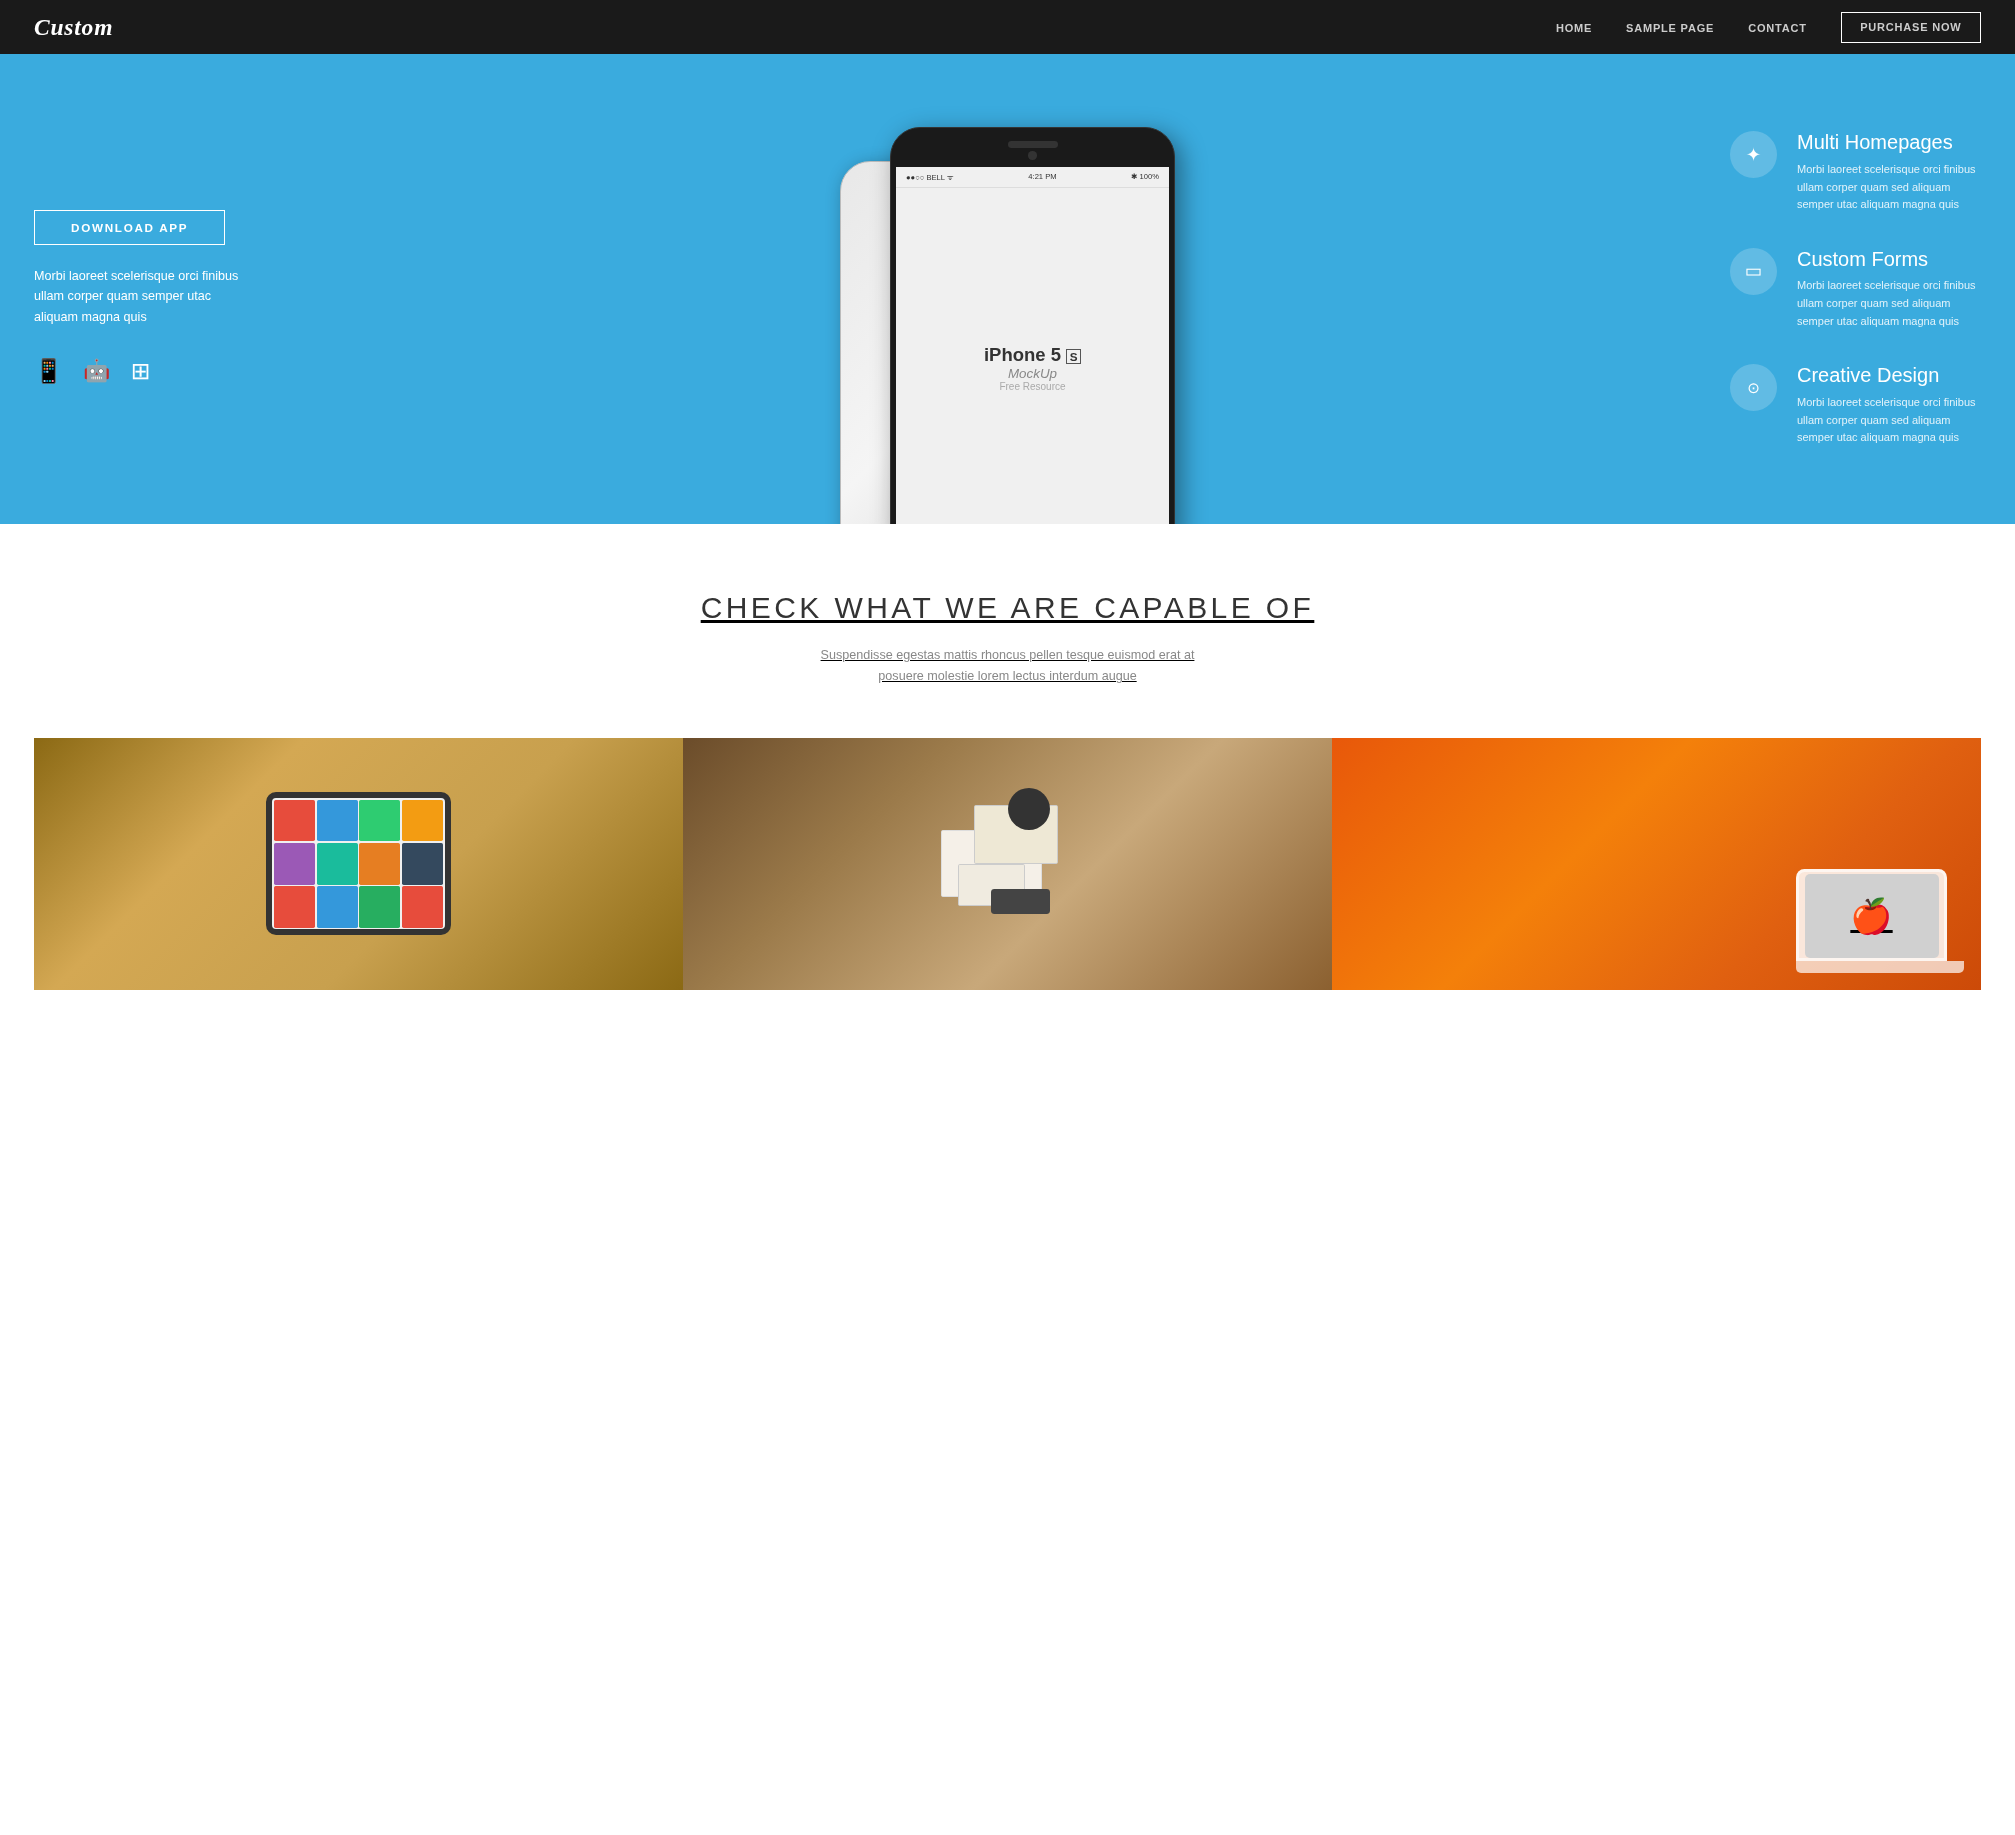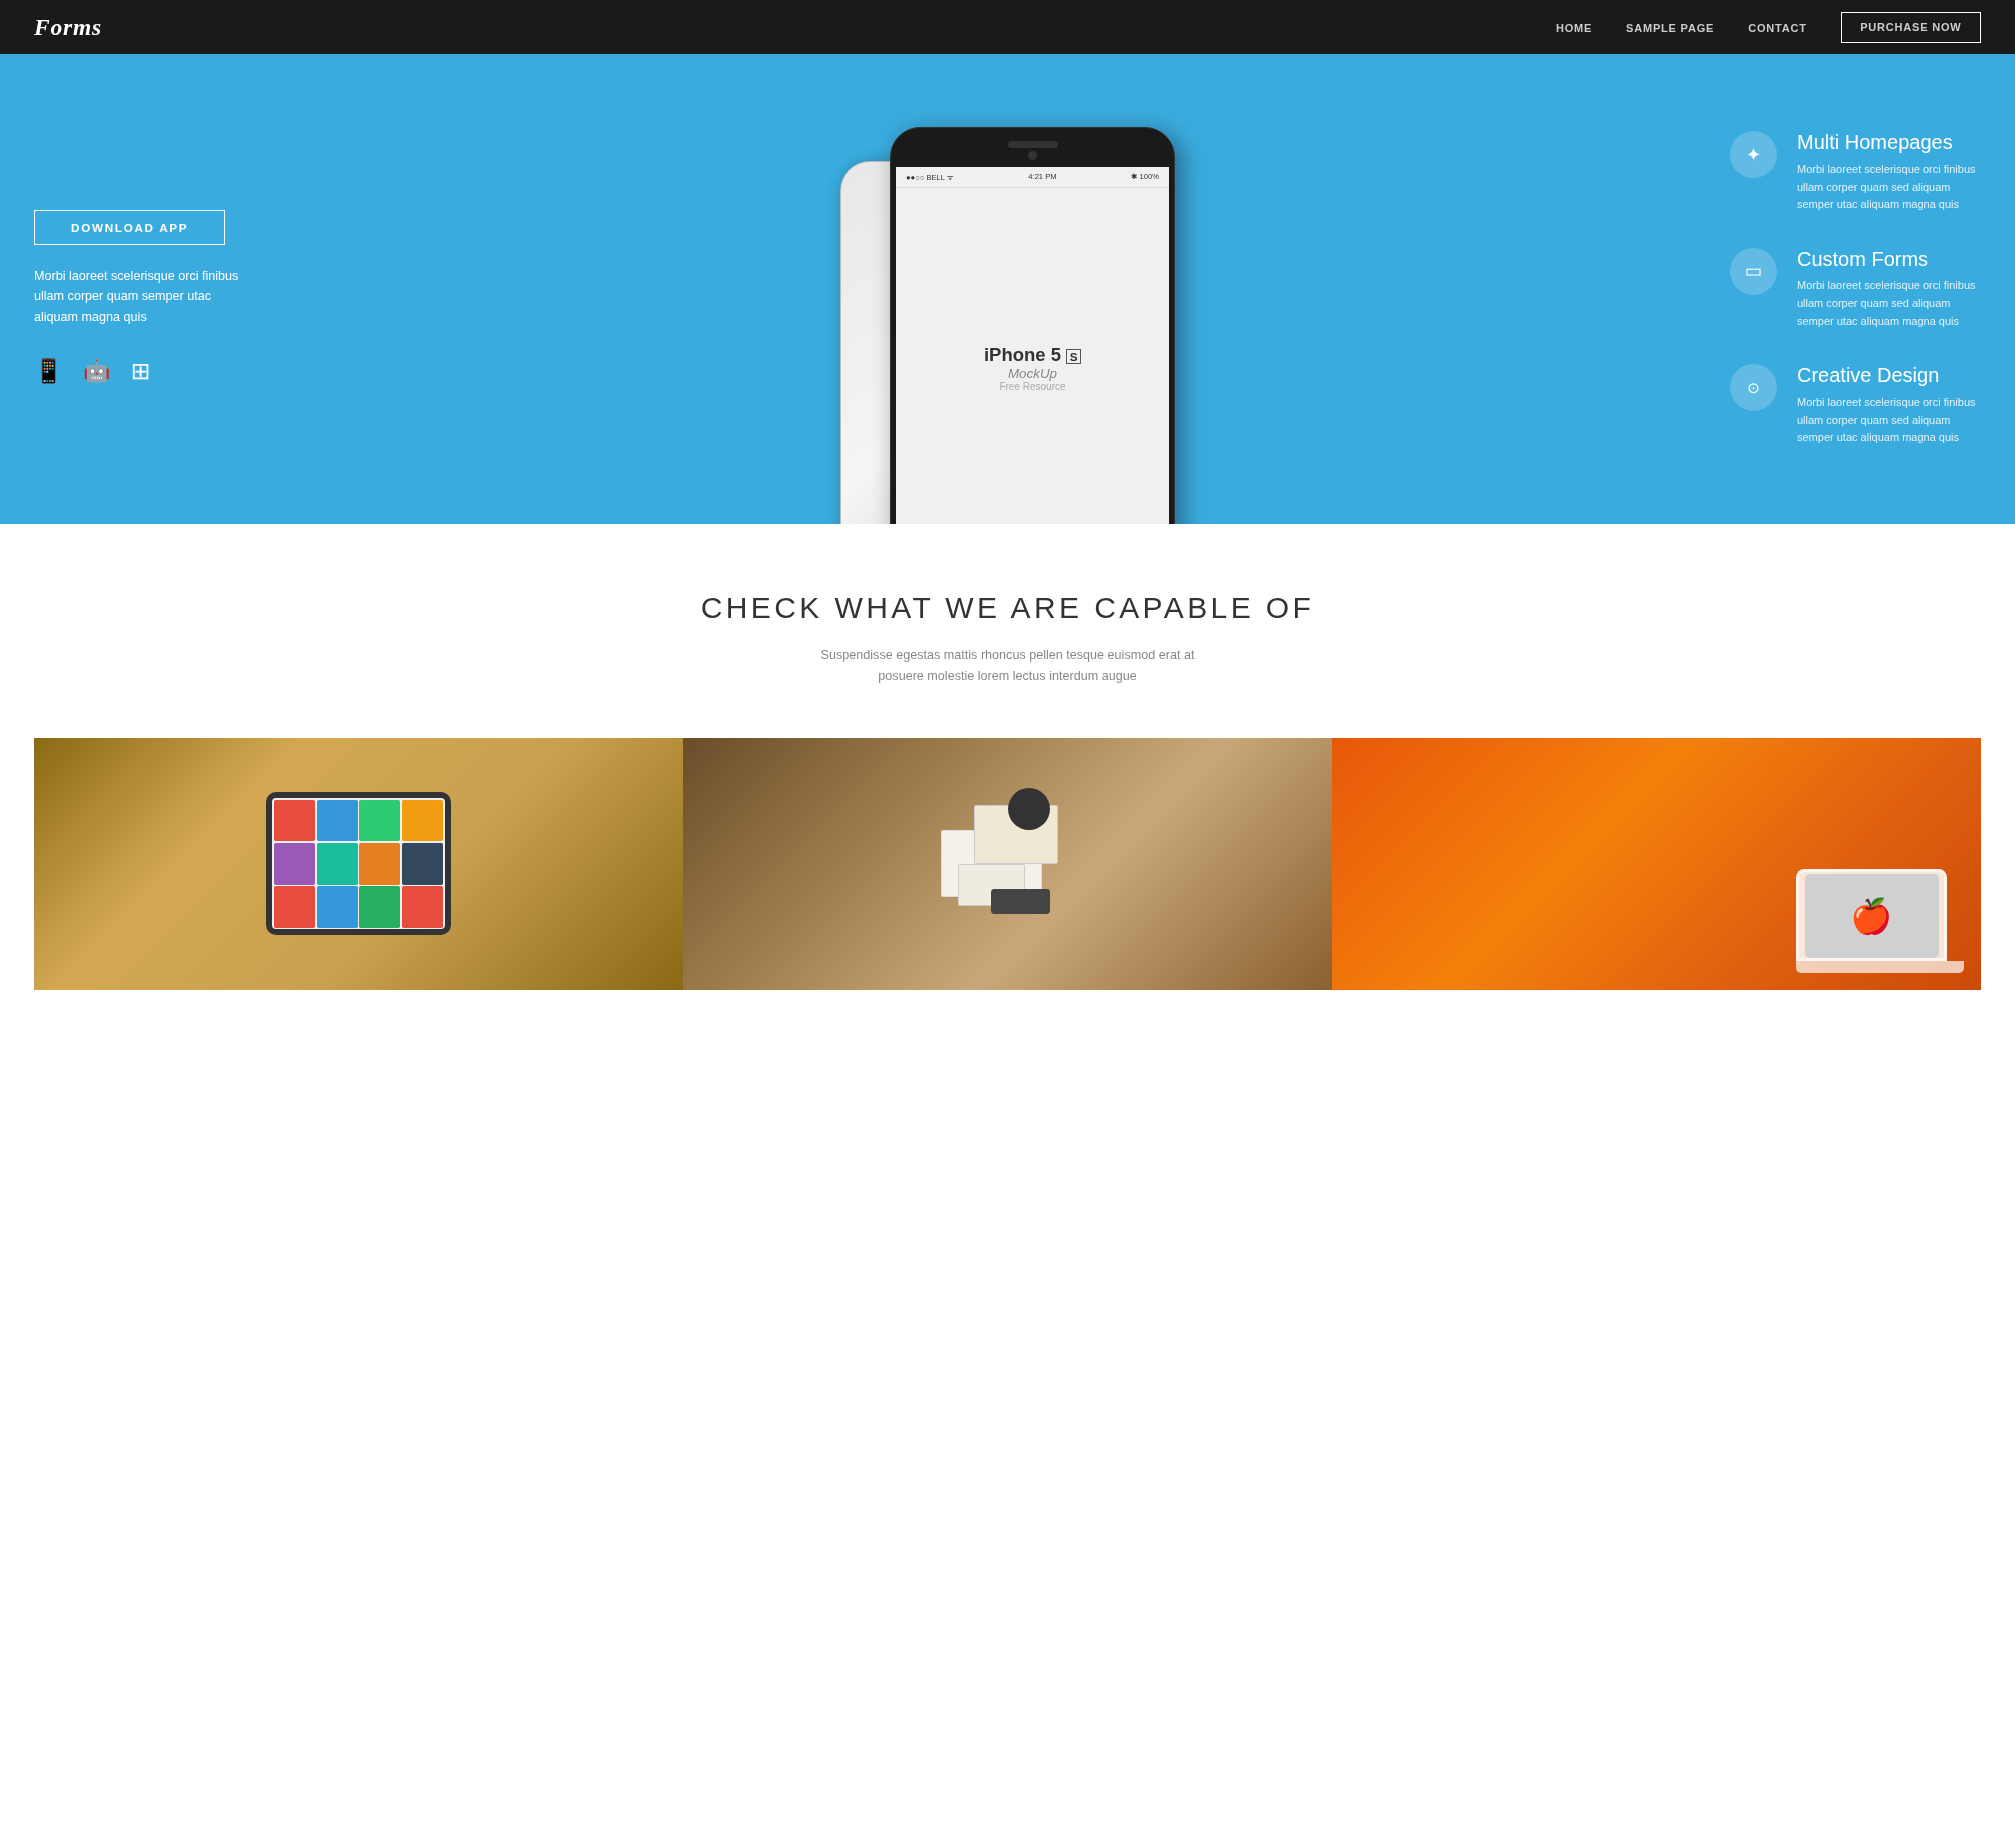--- a/index.html
+++ b/index.html
@@ -225,20 +225,21 @@
       color: rgba(255,255,255,0.85);
       font-size: 11px;
       line-height: 1.6;
     }
 
     
     .capabilities {
       padding: 67px 34px;
       text-align: center;
       background: white;
+      text-decoration: underline;
     }
     .capabilities h2 {
       font-size: 30px;
       font-weight: 300;
       letter-spacing: 3.4px;
       text-transform: uppercase;
       color: #333;
       margin-bottom: 20px;
     }
     .capabilities p {
@@ -302,21 +303,21 @@
       display: flex;
       align-items: flex-end;
       justify-content: flex-end;
       padding: 17px;
     }
   </style>
 </head>
 <body>
 
 <nav>
-  <div class="logo">Forms</div>
+  <div class="logo">Custom</div>
   <ul class="nav-links">
     <li>
       <a href="#">HOME</a>
     </li>
     <li>
       <a href="#">SAMPLE PAGE</a>
     </li>
     <li>
       <a href="#">CONTACT</a>
     </li>

